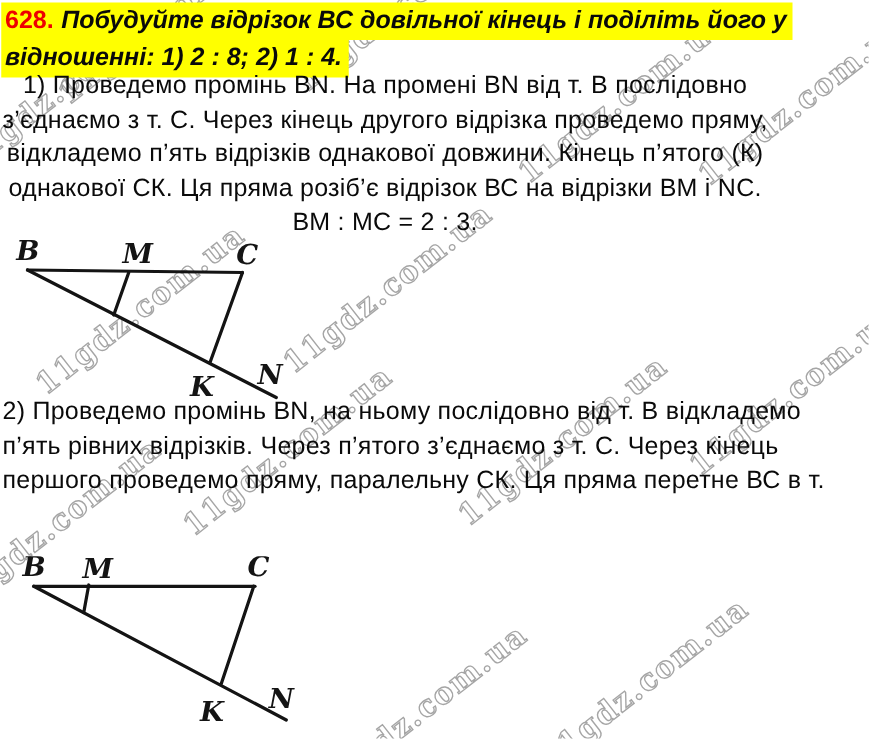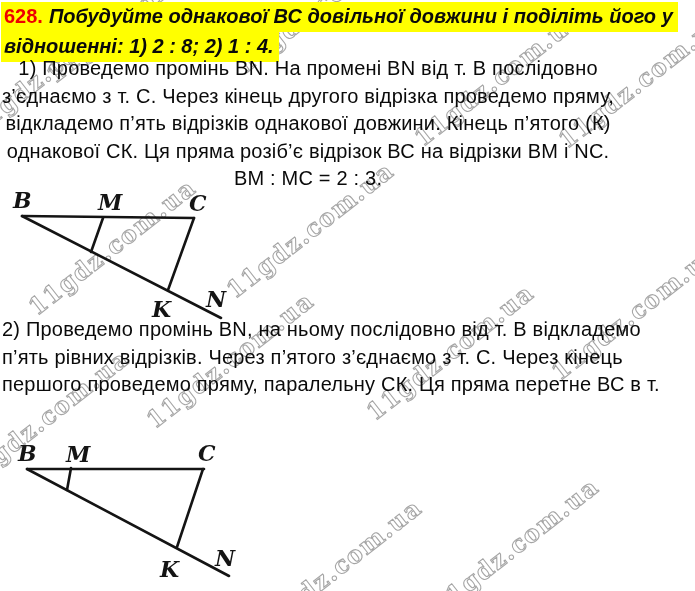--- a/index.html
+++ b/index.html
@@ -77,21 +77,21 @@
     <span class="wm" style="left:310px;top:230px">11gdz.com.ua</span>
     <span class="wm" style="left:635px;top:312px">11gdz.com.ua</span>
     <span class="wm" style="left:450px;top:352px">11gdz.com.ua</span>
     <span class="wm" style="left:230px;top:360px">11gdz.com.ua</span>
     <span class="wm" style="left:45px;top:418px">11gdz.com.ua</span>
     <span class="wm" style="left:338px;top:567px">11gdz.com.ua</span>
     <span class="wm" style="left:515px;top:546px">11gdz.com.ua</span>
   </div>
 
   <div class="title">
-    <div><span class="hl"><span class="num">628.</span><span>Побудуйте однакової ВС довільної довжини і поділіть його у</span></span></div>
+    <div><span class="hl"><span class="num">628.</span><span>Побудуйте відрізок ВС довільної кінець і поділіть його у</span></span></div>
     <div><span class="hl">відношенні: 1) 2 : 8; 2) 1 : 4.</span></div>
   </div>
 
   <div class="para p1">
     <div>1) Проведемо промінь BN. На промені BN від т. В послідовно</div>
     <div>з’єднаємо з т. С. Через кінець другого відрізка проведемо пряму,</div>
     <div>відкладемо п’ять відрізків однакової довжини. Кінець п’ятого (К)</div>
     <div>однакової СК. Ця пряма розіб’є відрізок ВС на відрізки ВМ і NC.</div>
     <div>ВМ : МС = 2 : 3.</div>
   </div>

